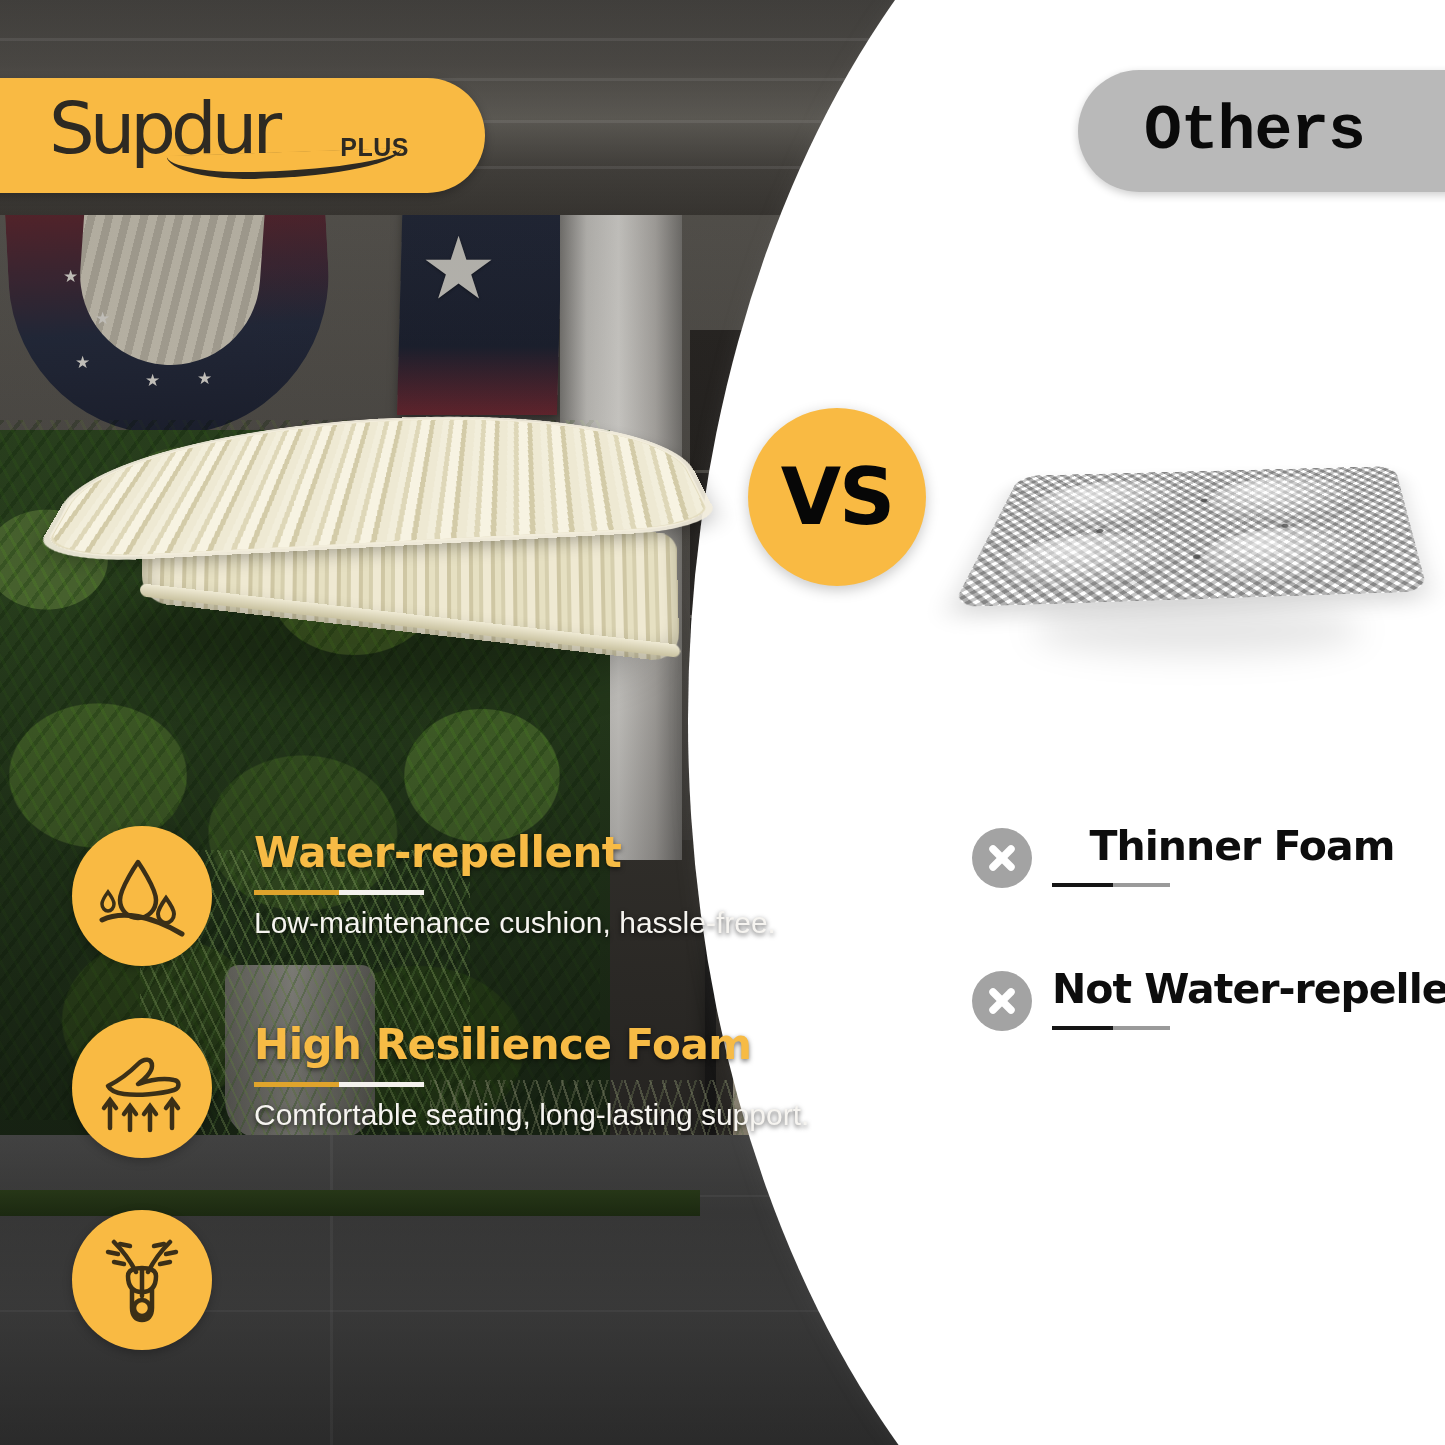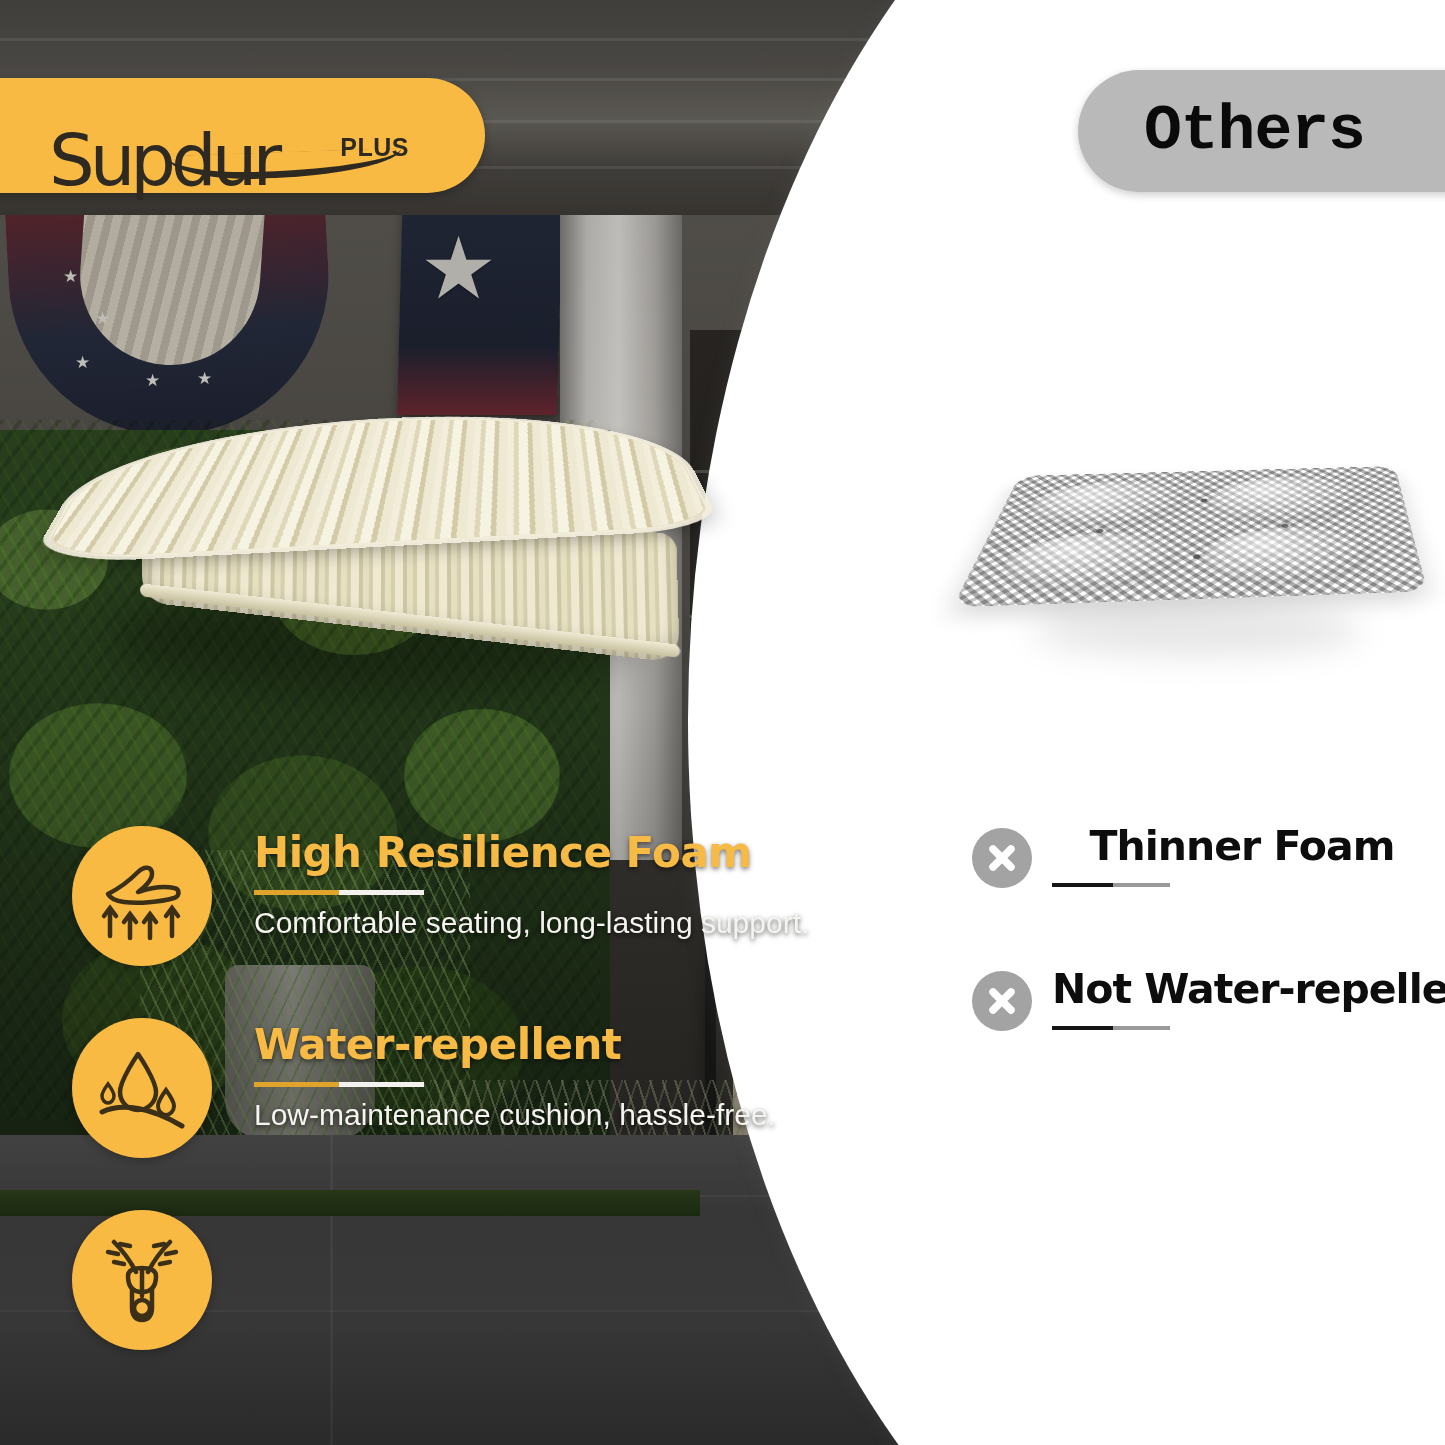--- a/index.html
+++ b/index.html
@@ -162,21 +162,20 @@
     box-shadow:0 3px 10px rgba(0,0,0,.28);
     display:flex; align-items:center; justify-content:flex-end;
     padding-right:86px;
   }
   .logo-mark { position:relative; width:350px; height:96px; }
   .logo-word {
     position:absolute; left:0; top:-2px;
     font-size:72px; font-weight:400; color:#2e2a22;
     font-family:"DejaVu Sans", sans-serif;
     letter-spacing:-5px;
-    margin-top:32px;
   }
   .logo-plus {
     position:absolute; right:-10px; bottom:22px;
     font-size:25px; font-weight:700; color:#2e2a22; letter-spacing:.5px;
   }
   .logo-swoosh {
     position:absolute; left:118px; bottom:6px; width:235px; height:26px;
     border-bottom:7px solid #2e2a22;
     border-radius:0 0 60% 40%/0 0 100% 100%;
     transform:rotate(-2deg);
@@ -396,36 +395,58 @@
 
   <div class="cushion-wrap">
     <div class="cushion-shadow"></div>
     <div class="cushion-side"></div>
     <div class="cushion-piping-bot"></div>
     <div class="cushion-tie"></div>
     <div class="cushion-top"></div>
     <div class="cushion-piping-top"></div>
   </div>
 
+  <div class="vs-badge">
+    <span class="vs-text">VS</span>
+  </div>
 
   <div class="comp-wrap">
     <div class="comp-shadow"></div>
     <div class="comp-body">
       <div class="tuft" style="left:30px;top:18px;width:160px;height:90px"></div>
       <div class="tuft" style="left:215px;top:18px;width:160px;height:90px"></div>
       <div class="tuft" style="left:30px;top:118px;width:160px;height:90px"></div>
       <div class="tuft" style="left:215px;top:118px;width:160px;height:90px"></div>
       <div class="tuft-dot" style="left:205px;top:58px"></div>
       <div class="tuft-dot" style="left:205px;top:158px"></div>
       <div class="tuft-dot" style="left:105px;top:110px"></div>
       <div class="tuft-dot" style="left:290px;top:110px"></div>
     </div>
   </div>
 
   <div class="features">
+
+    <div class="feature-row">
+      <div class="f-icon">
+        <svg width="96" height="96" viewBox="0 0 96 96" aria-hidden="true">
+          <path d="M44 14 C44 14 62 40 62 52 C62 62 54 70 44 70 C34 70 26 62 26 52 C26 40 44 14 44 14 Z" fill="none" stroke="#3b2f17" stroke-width="4.5" stroke-linejoin="round"></path>
+          <path d="M72 50 C72 50 80 61 80 66 C80 71 76 75 72 75 C68 75 64 71 64 66 C64 61 72 50 72 50 Z" fill="none" stroke="#3b2f17" stroke-width="4"></path>
+          <path d="M14 44 C14 44 20 52 20 56 C20 60 17 63 14 63 C11 63 8 60 8 56 C8 52 14 44 14 44 Z" fill="none" stroke="#3b2f17" stroke-width="3.5"></path>
+          <path d="M8 72 C28 62 58 68 88 86" fill="none" stroke="#3b2f17" stroke-width="5" stroke-linecap="round"></path>
+        </svg>
+      </div>
+      <div class="f-body">
+        <div class="f-title">Water-repellent</div>
+        <div class="f-divider">
+          <span class="f-div-a"></span>
+            <span class="f-div-b"></span>
+        </div>
+        <div class="f-sub">Low-maintenance cushion, hassle-free.</div>
+      </div>
+    </div>
 
     <div class="feature-row">
       <div class="f-icon">
         <svg width="96" height="96" viewBox="0 0 96 96" aria-hidden="true">
           <path d="M14 46 C26 40 34 34 44 24 C50 18 58 18 58 26 C58 32 50 40 44 44
                    C56 40 70 38 80 40 C86 41 86 48 80 50 C66 54 44 56 30 54
                    C22 53 16 50 14 46 Z" fill="none" stroke="#3b2f17" stroke-width="4.5" stroke-linejoin="round" stroke-linecap="round"></path>
           <g stroke="#3b2f17" stroke-width="4.5" stroke-linecap="round">
             <line x1="16" y1="88" x2="16" y2="62"></line>
               <path d="M10 68 L16 60 L22 68" fill="none"></path>
@@ -444,39 +465,20 @@
           <span class="f-div-a"></span>
             <span class="f-div-b"></span>
         </div>
         <div class="f-sub">Comfortable seating, long-lasting support.</div>
       </div>
     </div>
 
     <div class="feature-row">
       <div class="f-icon">
         <svg width="96" height="96" viewBox="0 0 96 96" aria-hidden="true">
-          <path d="M44 14 C44 14 62 40 62 52 C62 62 54 70 44 70 C34 70 26 62 26 52 C26 40 44 14 44 14 Z" fill="none" stroke="#3b2f17" stroke-width="4.5" stroke-linejoin="round"></path>
-          <path d="M72 50 C72 50 80 61 80 66 C80 71 76 75 72 75 C68 75 64 71 64 66 C64 61 72 50 72 50 Z" fill="none" stroke="#3b2f17" stroke-width="4"></path>
-          <path d="M14 44 C14 44 20 52 20 56 C20 60 17 63 14 63 C11 63 8 60 8 56 C8 52 14 44 14 44 Z" fill="none" stroke="#3b2f17" stroke-width="3.5"></path>
-          <path d="M8 72 C28 62 58 68 88 86" fill="none" stroke="#3b2f17" stroke-width="5" stroke-linecap="round"></path>
-        </svg>
-      </div>
-      <div class="f-body">
-        <div class="f-title">Water-repellent</div>
-        <div class="f-divider">
-          <span class="f-div-a"></span>
-            <span class="f-div-b"></span>
-        </div>
-        <div class="f-sub">Low-maintenance cushion, hassle-free.</div>
-      </div>
-    </div>
-
-    <div class="feature-row">
-      <div class="f-icon">
-        <svg width="96" height="96" viewBox="0 0 96 96" aria-hidden="true">
           <g stroke="#3b2f17" stroke-width="4.5" fill="none" stroke-linecap="round">
             <path d="M42 40 C36 28 28 18 20 10"></path>
             <path d="M54 40 C60 28 68 18 76 10"></path>
             <path d="M24 22 L14 20 M30 32 L20 30 M36 14 L26 12"></path>
             <path d="M72 22 L82 20 M66 32 L76 30 M60 14 L70 12"></path>
             <path d="M48 38 L48 64"></path>
             <path d="M34 44 C34 38 40 36 48 36 C56 36 62 38 62 44 C62 54 58 60 48 60 C38 60 34 54 34 44 Z"></path>
             <path d="M38 58 L38 76 C38 84 42 88 48 88 C54 88 58 84 58 76 L58 58"></path>
             <circle cx="48" cy="76" r="8"></circle>
           </g>

